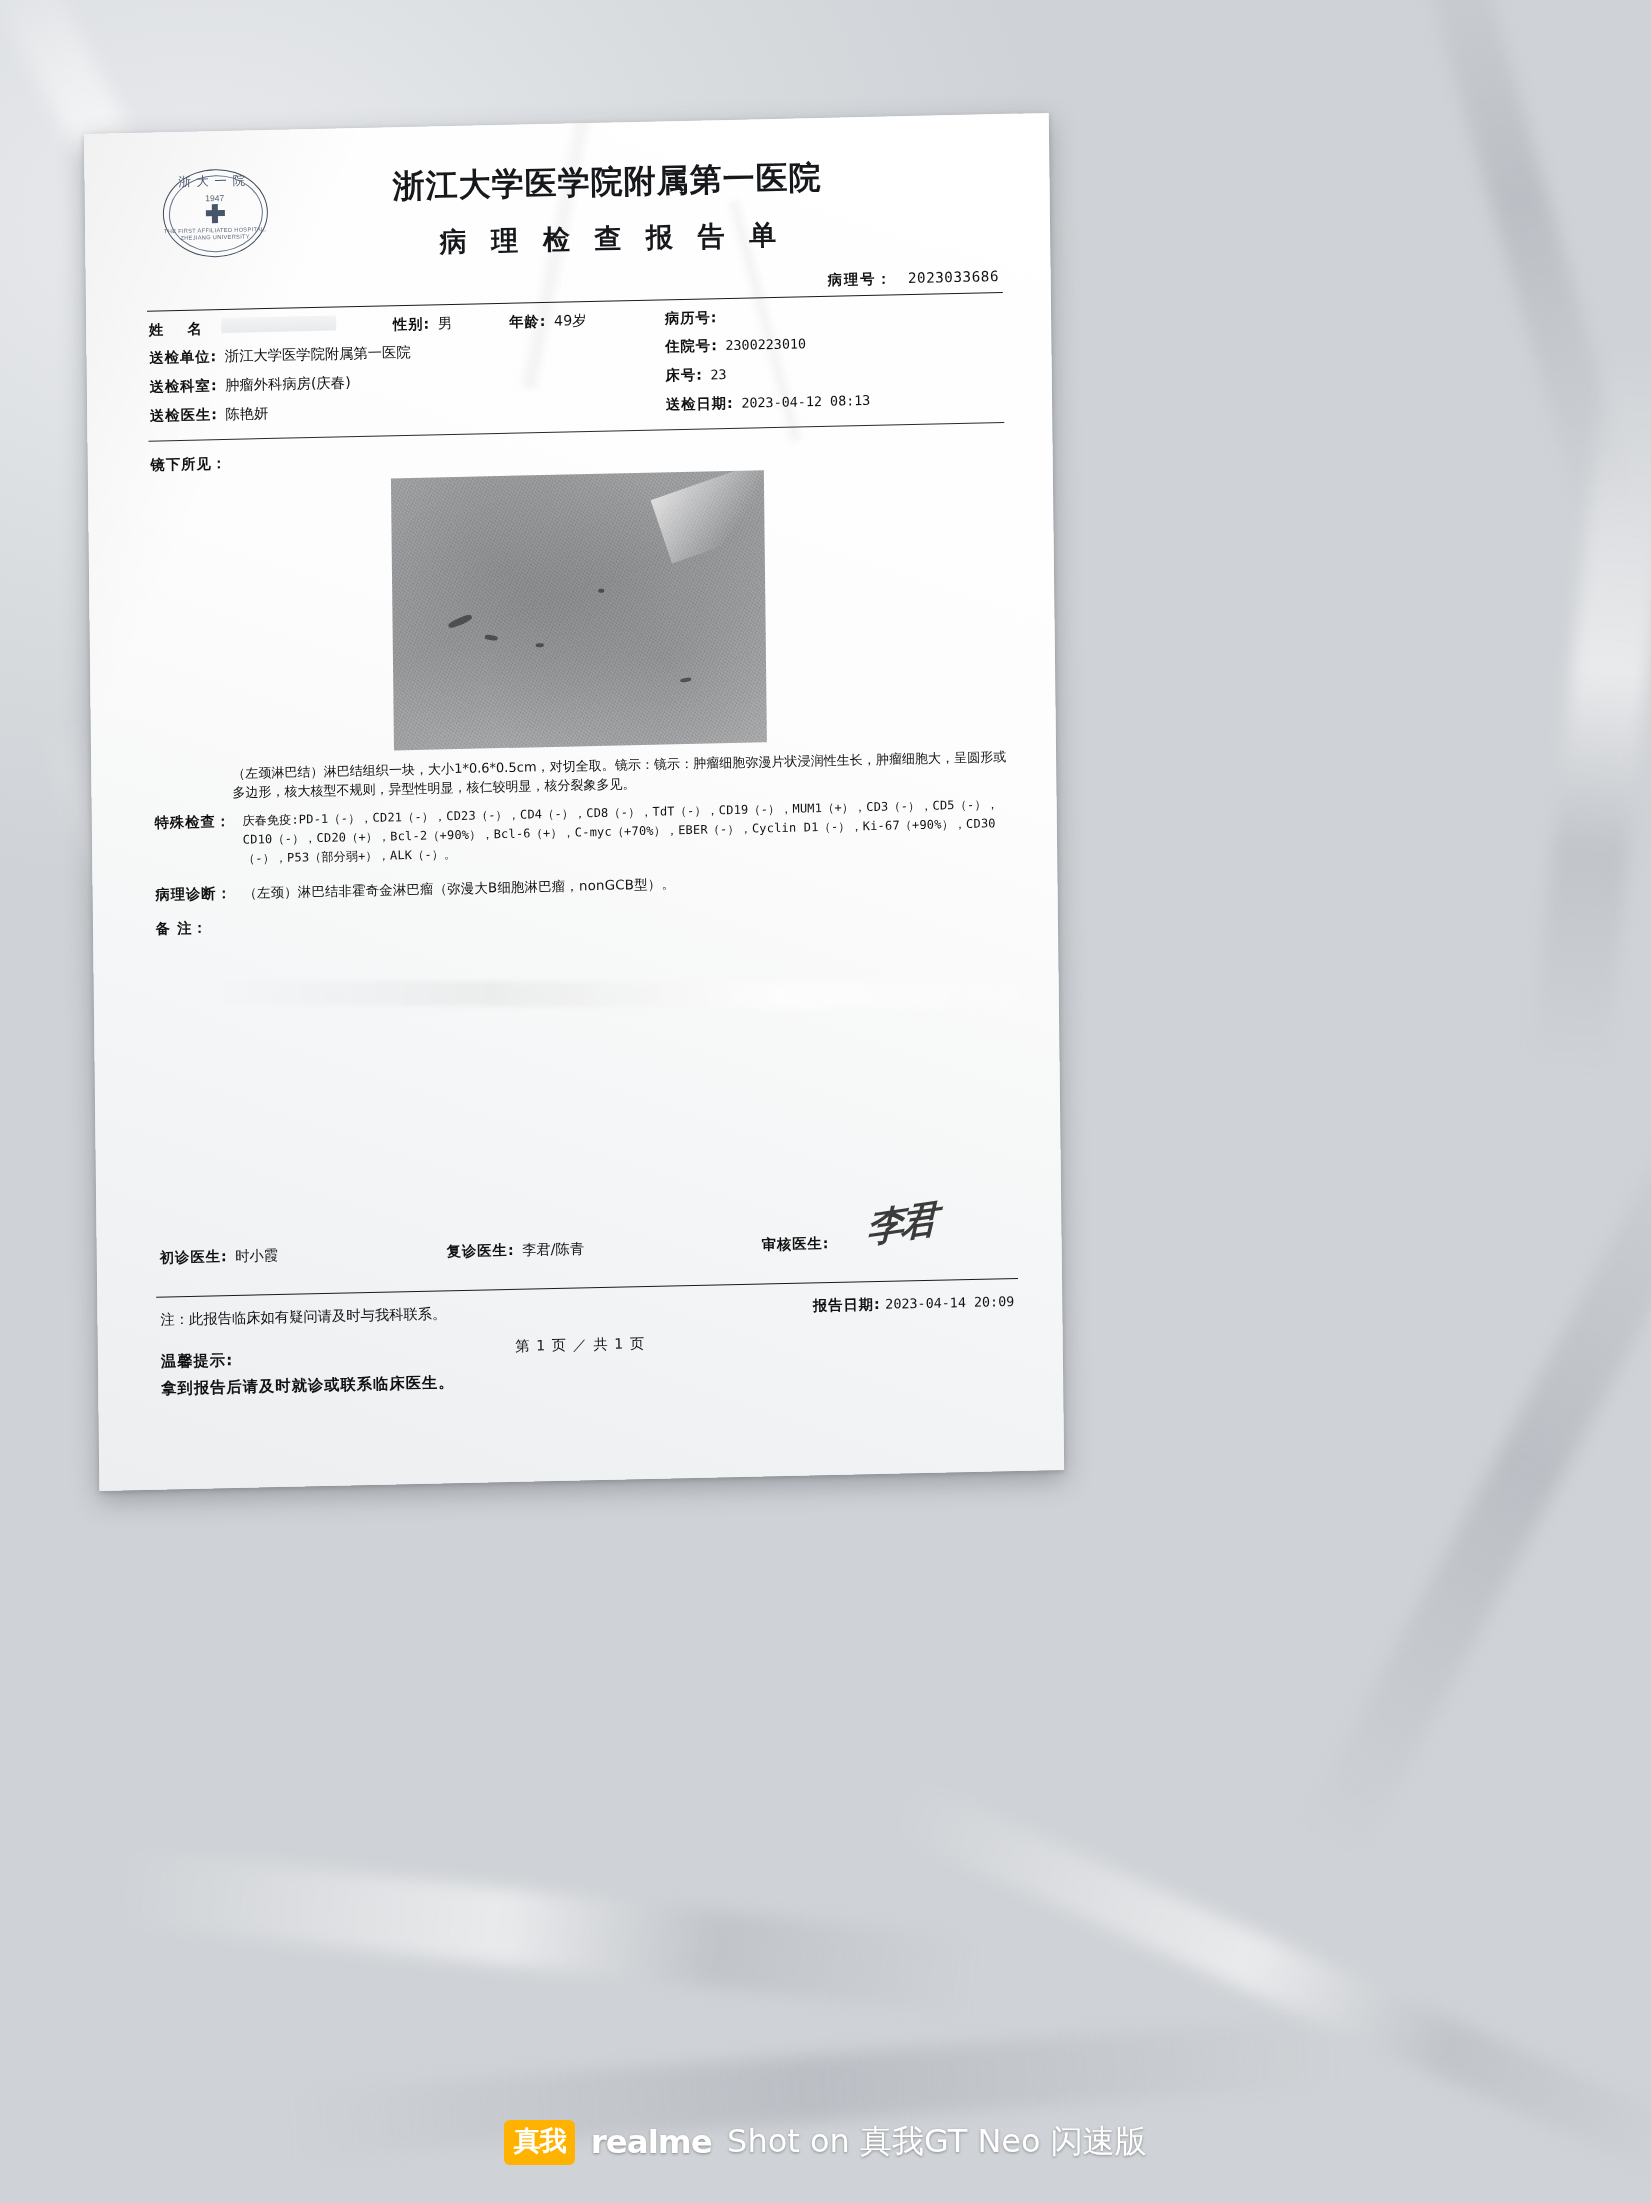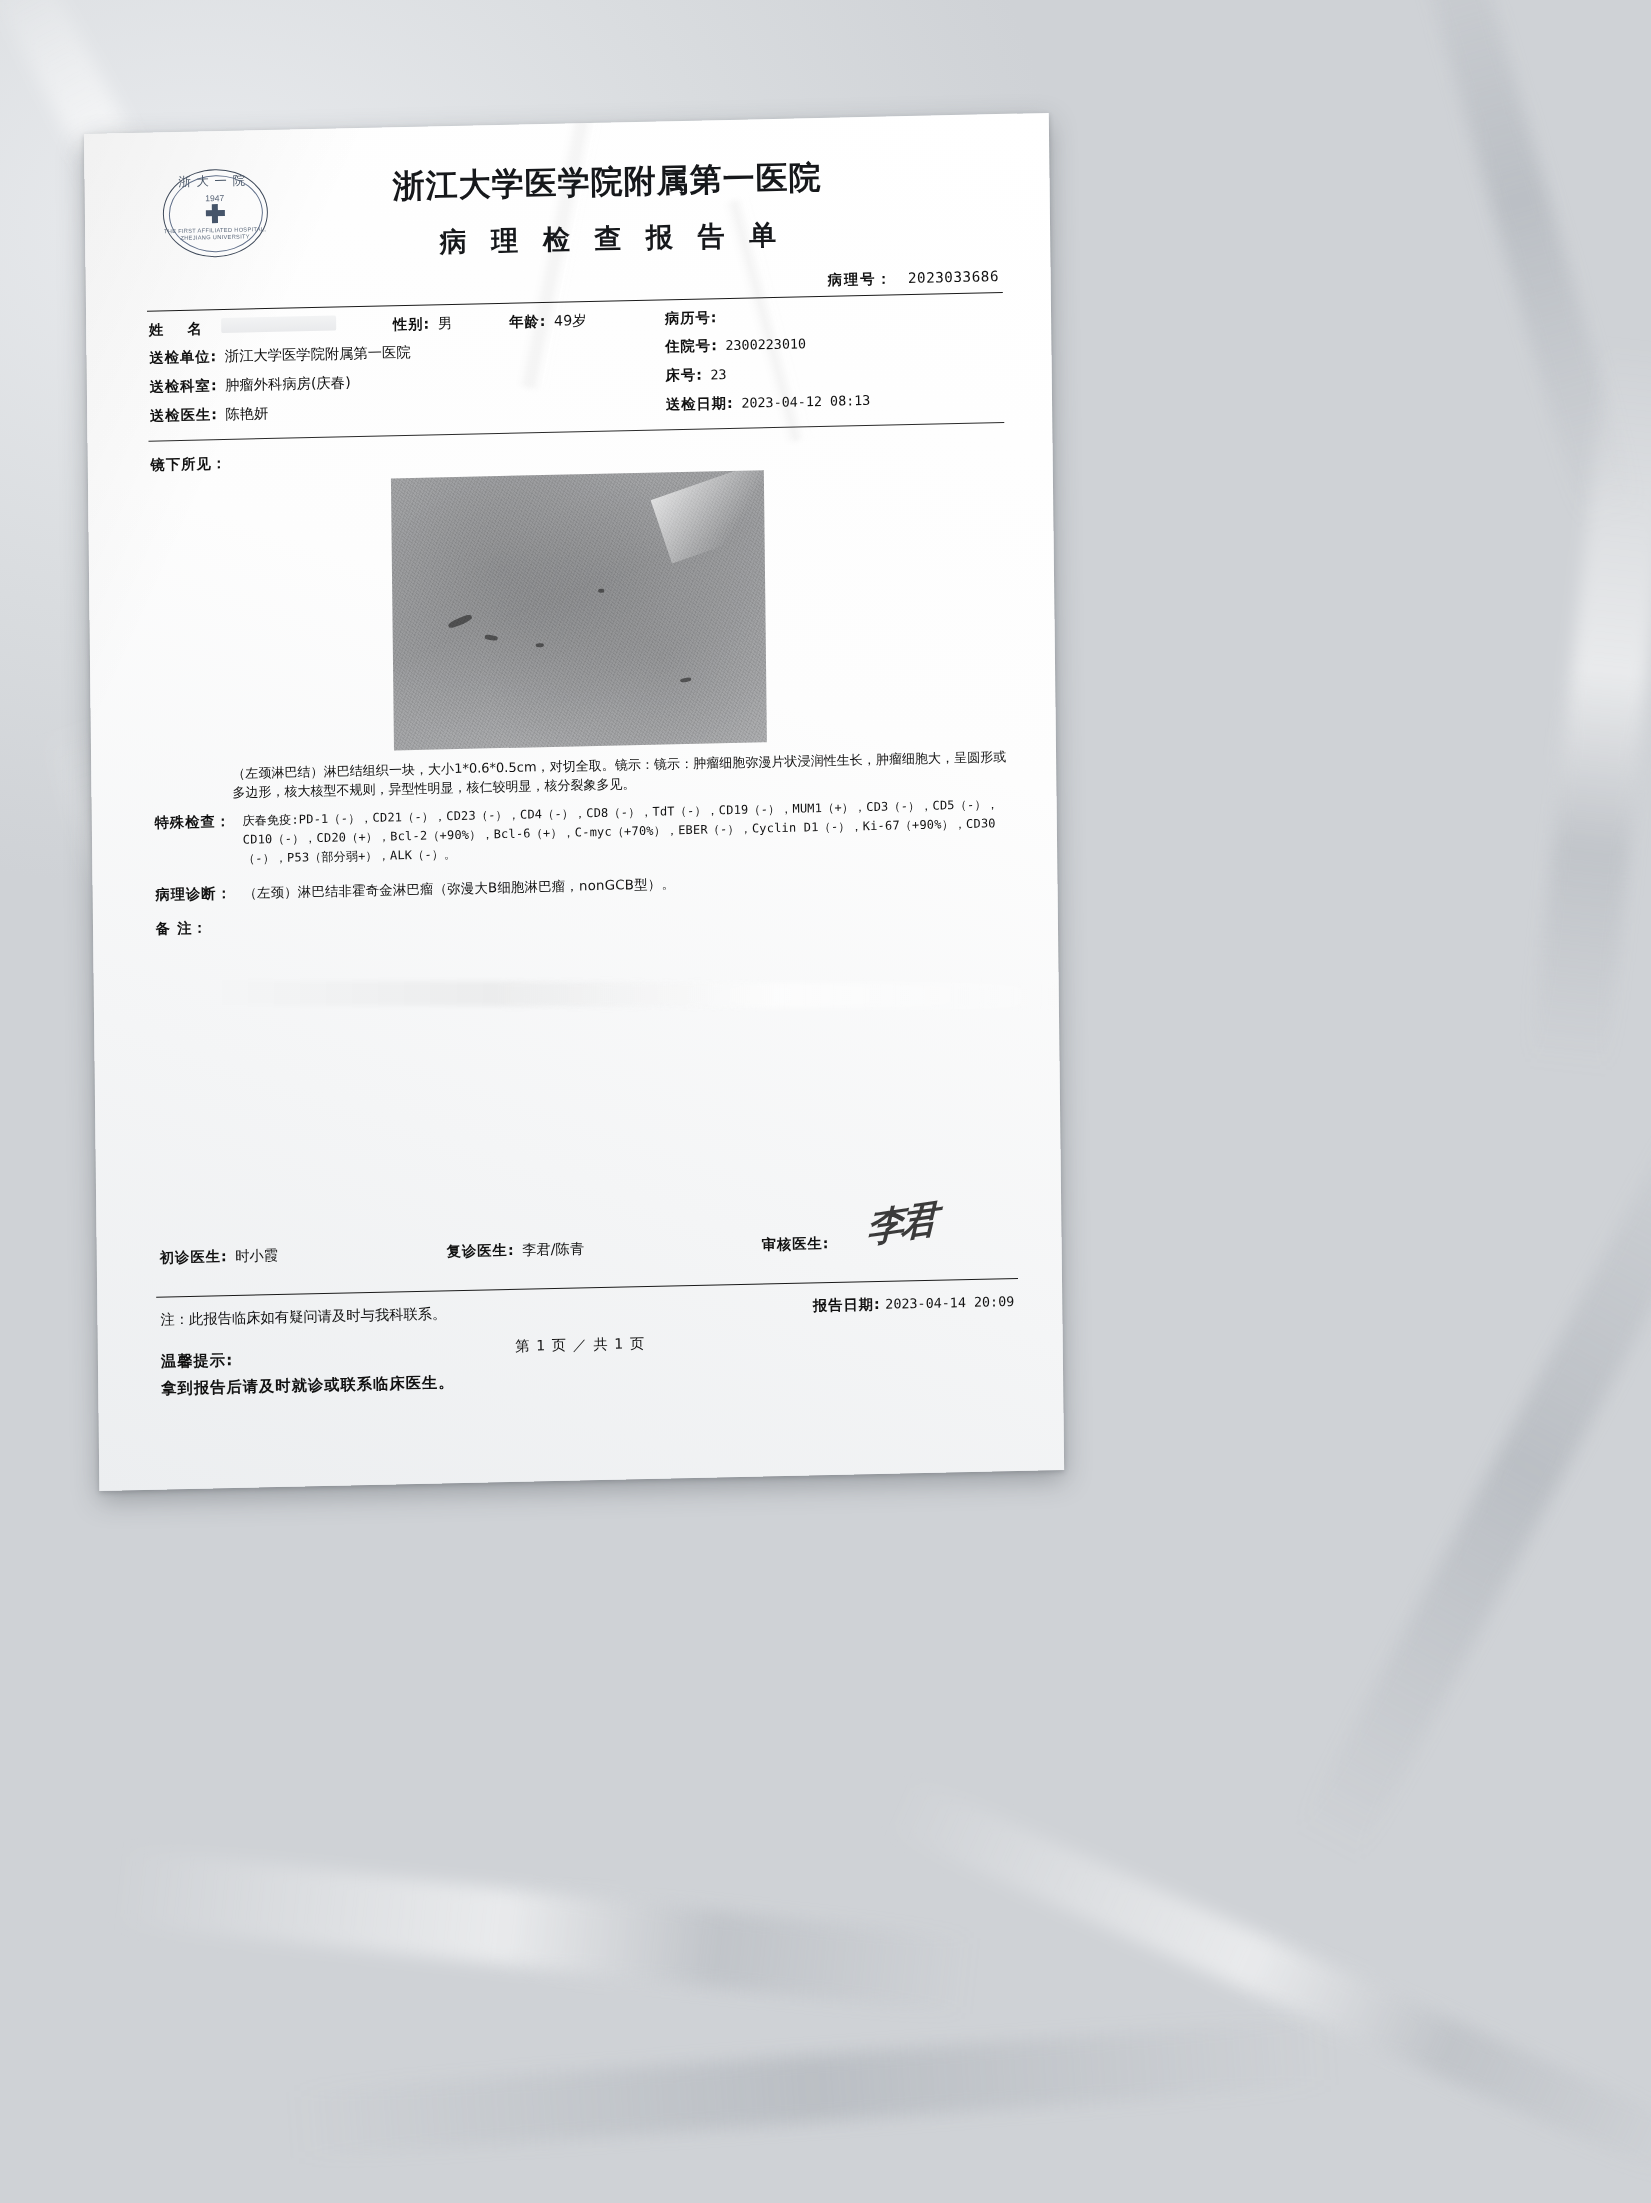--- a/index.html
+++ b/index.html
@@ -531,15 +531,20 @@
       <div class="pageno">第 1 页 ／ 共 1 页</div>
 
       <div class="tips">
         <div>温馨提示:</div>
         <div>拿到报告后请及时就诊或联系临床医生。</div>
       </div>
 
     </div>
   </div>
 
+  <div id="watermark">
+    <span class="badge">真我</span>
+    <span class="brand">realme</span>
+    <span class="shot">Shot on 真我GT Neo 闪速版</span>
+  </div>
 
 </div>
 
 
 </body></html>

